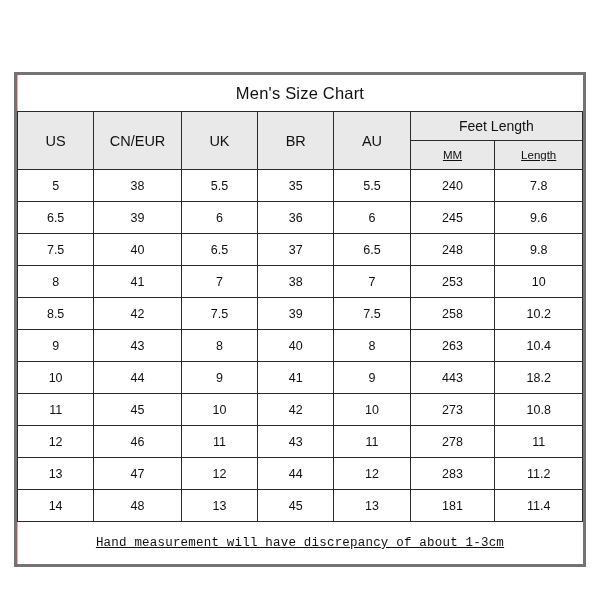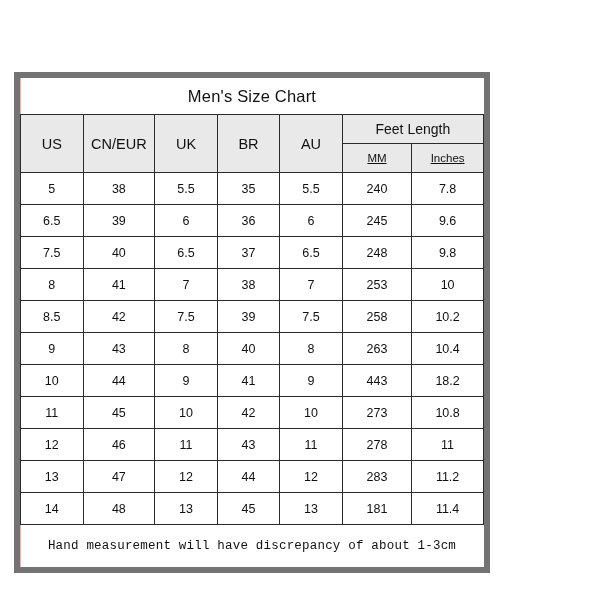--- a/index.html
+++ b/index.html
@@ -7,23 +7,23 @@
     padding: 0;
     width: 600px;
     height: 600px;
     background: #ffffff;
     font-family: "Liberation Sans", sans-serif;
   }
   #chart-wrap {
     position: absolute;
     left: 14px;
     top: 72px;
-    width: 476px;
+    width: 572px;
     box-sizing: border-box;
-    border: 6px solid #737373;
+    border: 3px solid #737373;
     background: #fca5a5;
   }
   table.size-chart {
     border-collapse: collapse;
     width: 100%;
     table-layout: fixed;
   }
   table.size-chart td, table.size-chart th {
     border: 1px solid #2b2b2b;
     text-align: center;
@@ -71,20 +71,21 @@
   }
   .note-cell {
     border: none !important;
     border-top: 1px solid #2b2b2b !important;
     height: 40px;
     font-family: "Liberation Mono", monospace;
     font-size: 12.5px;
     letter-spacing: 0.2px;
     color: #111111;
     background: #ffffff;
+    text-decoration: underline;
   }
 </style>
 </head>
 <body>
 
 <div id="chart-wrap">
   <table class="size-chart">
     <colgroup>
       <col style="width:13.5%">
       <col style="width:15.5%">
@@ -101,21 +102,21 @@
       <tr>
         <th class="hdr hdr-main" rowspan="2">US</th>
         <th class="hdr hdr-main" rowspan="2">CN/EUR</th>
         <th class="hdr hdr-main" rowspan="2">UK</th>
         <th class="hdr hdr-main" rowspan="2">BR</th>
         <th class="hdr hdr-main" rowspan="2">AU</th>
         <th class="feet-group" colspan="2">Feet Length</th>
       </tr>
       <tr>
         <th class="feet-sub">MM</th>
-        <th class="feet-sub">Inches</th>
+        <th class="feet-sub">Length</th>
       </tr>
     </thead>
     <tbody id="chart-body">
         <tr>
           <td class="data">5</td>
           <td class="data">38</td>
           <td class="data">5.5</td>
           <td class="data">35</td>
           <td class="data">5.5</td>
           <td class="data">240</td>

